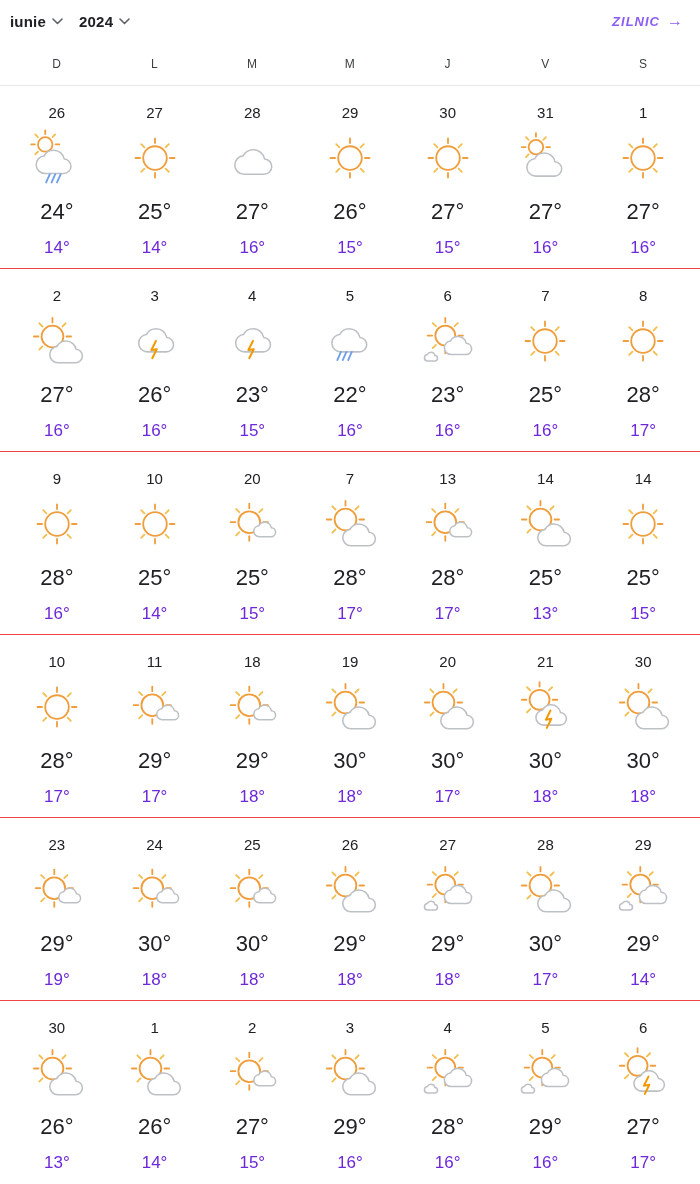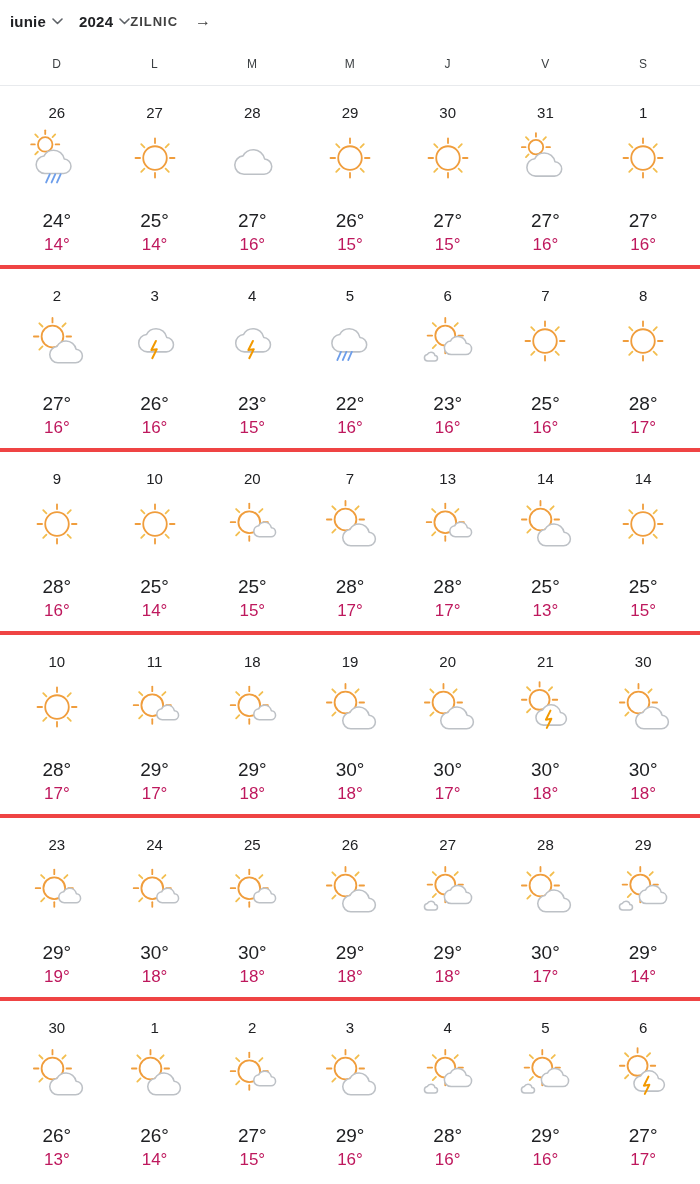--- a/index.html
+++ b/index.html
@@ -5,57 +5,57 @@
   html,body { margin:0; padding:0; }
   body {
     width:700px; height:1184px; background:#ffffff;
     font-family:"Liberation Sans", sans-serif;
     -webkit-font-smoothing:antialiased;
     overflow:hidden;
   }
   
   .top-bar {
     height:42px; display:flex; align-items:center;
-    padding:0 16px 0 10px;
+    justify-content:space-between; padding:0 16px 0 10px;
     box-sizing:border-box;
   }
   .dropdowns { display:flex; align-items:center; gap:16px; }
   .dd {
     display:flex; align-items:center; gap:6px; cursor:pointer;
     font-size:15px; font-weight:700; color:#202124; letter-spacing:0.2px;
   }
   .chev { display:flex; align-items:center; }
   .daily-link {
-    display:flex; align-items:center; gap:17px; cursor:pointer;
-    font-size:13px; font-weight:700; color:#404040; letter-spacing:1px;
+    display:flex; align-items:center; gap:7px; cursor:pointer;
+    font-size:13px; font-weight:700; color:#8b5cf6; letter-spacing:1px;font-style:italic;
   }
   .daily-arrow { font-size:16px; font-weight:400; }
   
   .weekday-row {
     display:grid; grid-template-columns:repeat(7,1fr);
     padding:0 8px; height:44px; align-items:center;
     border-bottom:1px solid #E8EAED; box-sizing:border-box;
   }
   .wd { text-align:center; font-size:12px; color:#3C4043; letter-spacing:0.5px; }
   
   .week-row {
     display:grid; grid-template-columns:repeat(7,1fr);
     padding:0 8px; height:183px; box-sizing:border-box;
-    border-bottom:4px solid #ef4444;
+    border-bottom:1px solid #ef4444;
   }
   .week-row:last-child { border-bottom:none; }
   .day-cell {
     display:flex; flex-direction:column; align-items:center;
     padding-top:17px; box-sizing:border-box; cursor:pointer;
   }
   .date { font-size:15px; color:#202124; height:20px; line-height:20px; }
   .icon { width:58px; height:58px; margin-top:6px; }
   .icon svg { width:100%; height:100%; display:block; }
-  .hi { font-size:19px; color:#202124; margin-top:23px; }
-  .lo { font-size:17px; color:#be185d; margin-top:3px; }
+  .hi { font-size:22px; color:#202124; margin-top:12px; }
+  .lo { font-size:17px; color:#6d28d9; margin-top:13px; }
 </style>
 </head>
 <body>
 
 <div class="top-bar">
   <div class="dropdowns">
     <div class="dd">
       <span>iunie</span>
       <span class="chev">
         <svg width="11" height="7" viewBox="0 0 11 7">

